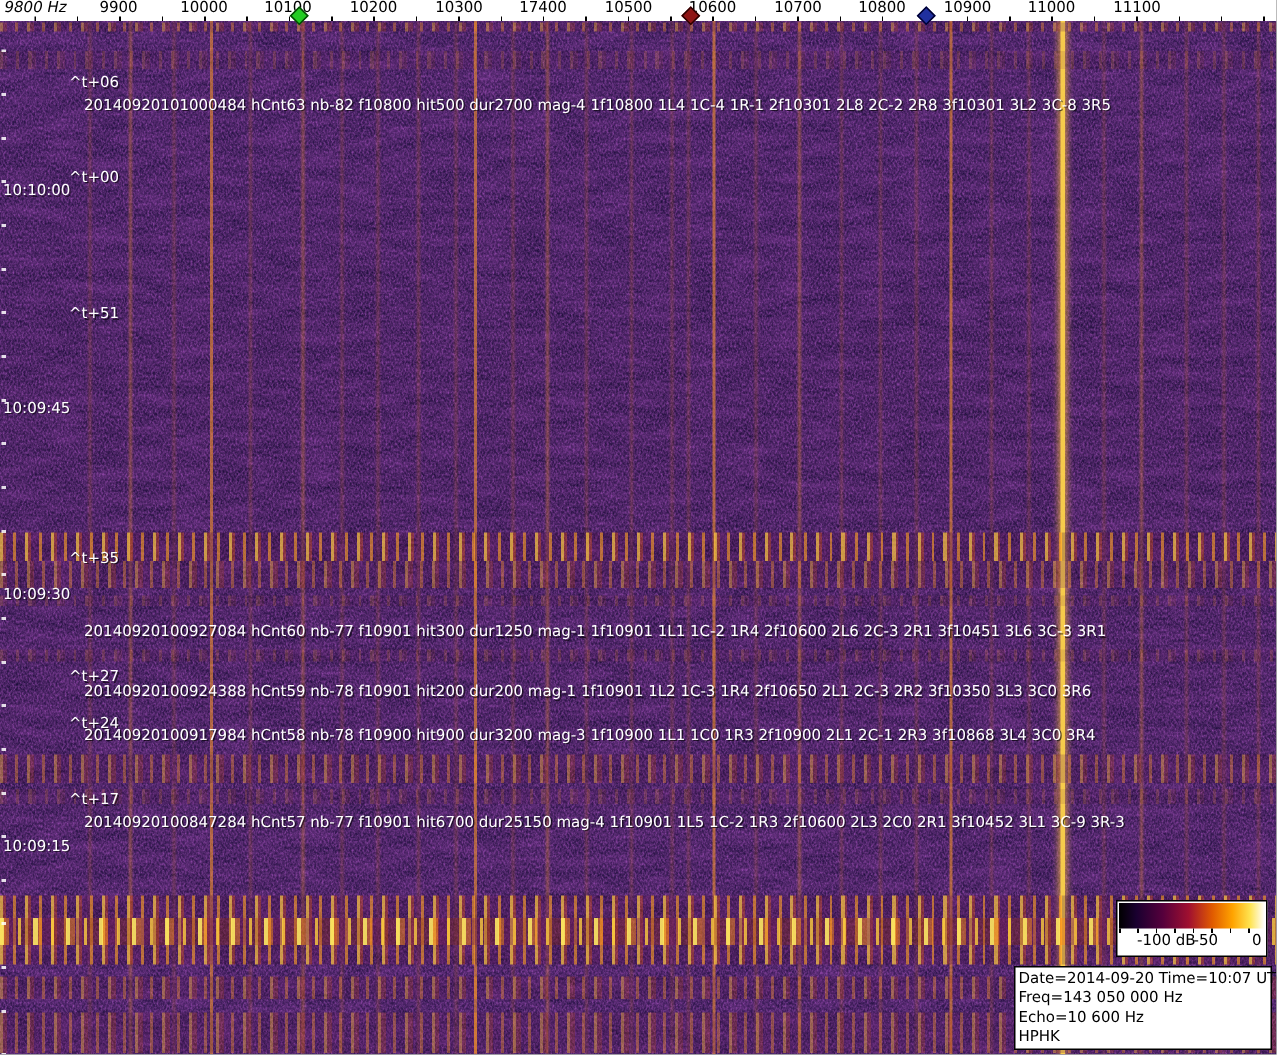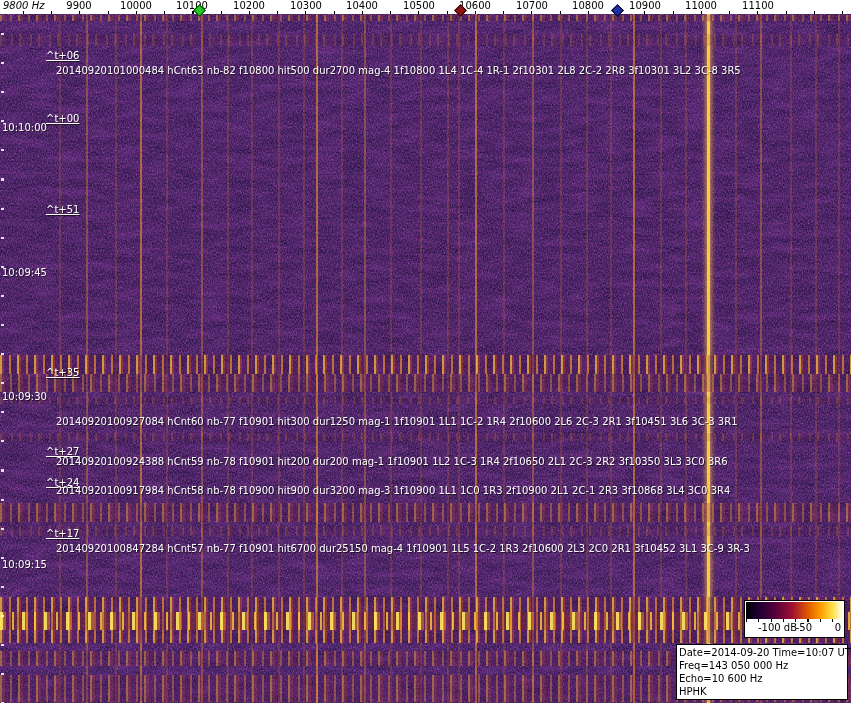--- a/index.html
+++ b/index.html
@@ -57,21 +57,21 @@
   .time-ticks {
     position:absolute; left:1px; top:19px; bottom:0; width:3px; z-index:4;
     background:repeating-linear-gradient(180deg, rgba(255,255,255,.85) 0 2px, transparent 2px 29.1px);
   }
   .time-label { position:absolute; left:2px; color:#fff; font-size:10px; line-height:12px; z-index:5; white-space:nowrap; text-shadow:1px 1px 0 rgba(0,0,0,.55); }
 
   .det-tag, .det-line {
     position:absolute; color:#fff; font-size:10px; line-height:12px; white-space:nowrap; z-index:5;
     text-shadow:1px 1px 0 rgba(0,0,0,.6);
   }
-  .det-tag  { left:46px;text-decoration:underline; }
+  .det-tag  { left:46px; }
   .det-line { left:56px; }
 
   
   .legend { position:absolute; left:744px; top:600px; width:101px; height:38px; background:#fff; border:1px solid #000; z-index:8; box-sizing:border-box; }
   .legend-bar {
     position:absolute; left:1px; right:1px; top:1px; height:17px;
     background:linear-gradient(90deg,#000 0%,#1a0030 12%,#55003c 30%,#a01030 48%,#e05a00 64%,#ffa300 78%,#ffe350 90%,#ffffff 100%);
   }
   .legend-ticks {
     position:absolute; left:1px; right:1px; top:18px; height:3px;
@@ -95,21 +95,21 @@
 
 <div class="screen">
 
   <div class="freq-ruler">
     <span class="freq-label first" style="left:3px">9800 Hz</span>
     <span class="freq-label" style="left:79px">9900</span>
     <span class="freq-label" style="left:136px">10000</span>
     <span class="freq-label" style="left:192px">10100</span>
     <span class="freq-label" style="left:249px">10200</span>
     <span class="freq-label" style="left:306px">10300</span>
-    <span class="freq-label" style="left:362px">10400</span>
+    <span class="freq-label" style="left:362px">17400</span>
     <span class="freq-label" style="left:419px">10500</span>
     <span class="freq-label" style="left:475px">10600</span>
     <span class="freq-label" style="left:532px">10700</span>
     <span class="freq-label" style="left:588px">10800</span>
     <span class="freq-label" style="left:645px">10900</span>
     <span class="freq-label" style="left:701px">11000</span>
     <span class="freq-label" style="left:758px">11100</span>
   </div>
 
   <div class="marker-diamond" style="left:195px; background:#22cc22; border:1px solid #024402;"></div>

